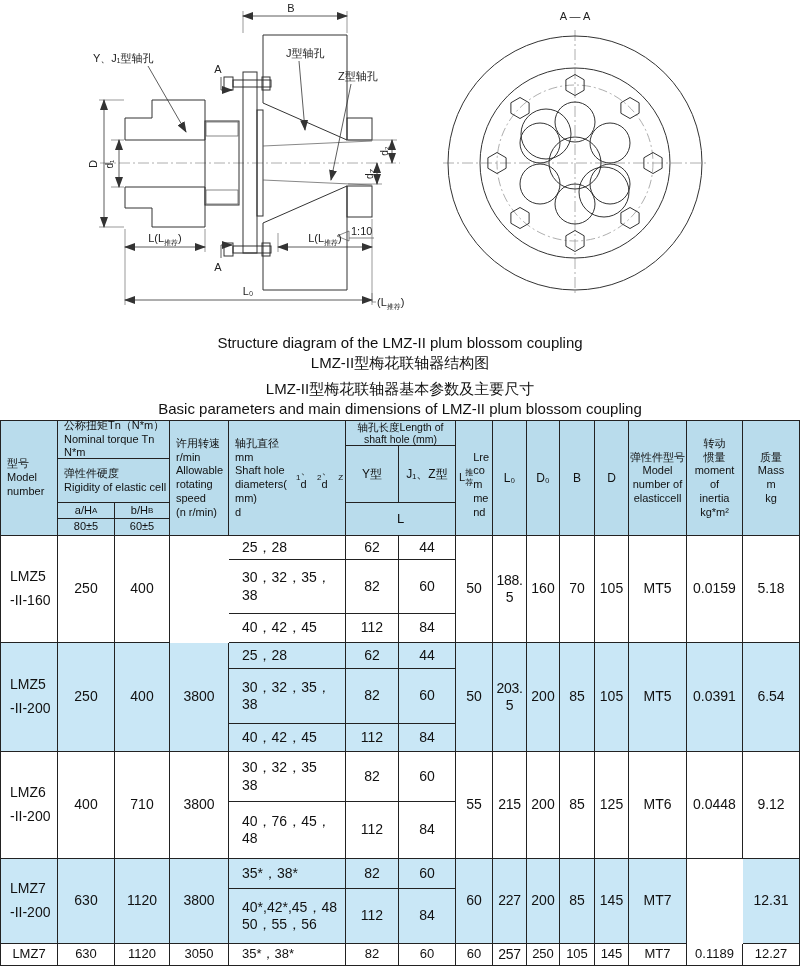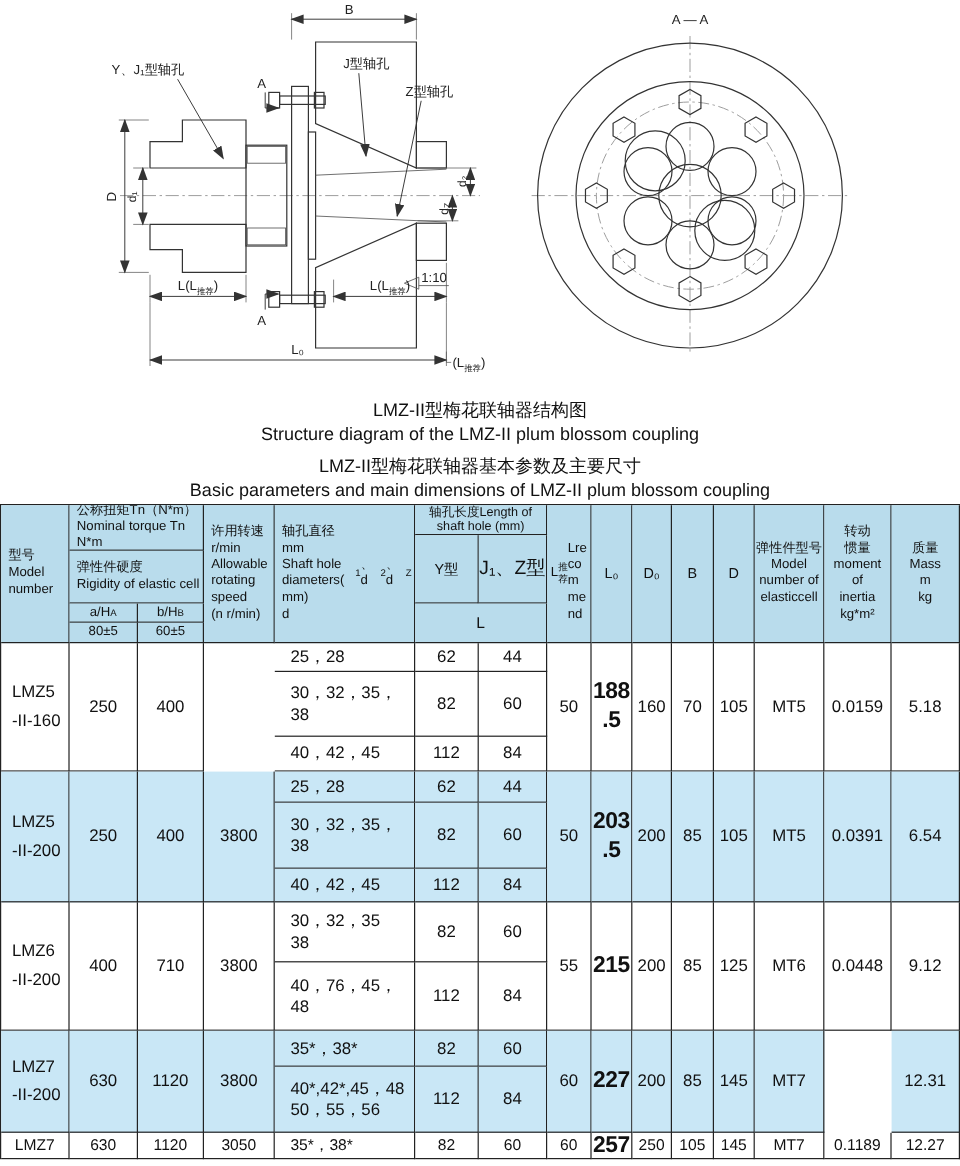--- a/index.html
+++ b/index.html
@@ -24,21 +24,21 @@
      justify-content:center;text-align:center;overflow:hidden;word-break:break-word;
      font-size:13px;line-height:1.25;}
   .hd{background:#b9dcec;font-size:11px;}
   .blue{background:#c9e7f6;}
   .hl{justify-content:flex-start;text-align:left;padding:2px 2px 2px 6px;}
   .pre{white-space:pre-line;}
   .sm{font-size:10.5px;line-height:1.15;}
   .d14{font-size:14px;}
   .mdl{font-size:14px;line-height:1.7;justify-content:flex-start;text-align:left;padding-left:9px;}
   .diam{justify-content:flex-start;text-align:left;padding-left:13px;font-size:14px;}
-  .tight{font-size:19px;letter-spacing:-.3px;font-weight:bold;}
+  .tight{font-size:14px;letter-spacing:-.3px;}
   sub{font-size:8px;}
 </style>
 </head>
 <body>
 
 <div class="page">
 
   <svg width="800" height="335" viewBox="0 0 800 335">
     <defs>
       <pattern id="hatch" patternUnits="userSpaceOnUse" width="6" height="6" patternTransform="rotate(45)">
@@ -160,22 +160,22 @@
         <circle cx="575" cy="204" r="20" fill="url(#cross)" class="ln"></circle>
         <circle cx="540" cy="184" r="20" fill="url(#cross)" class="ln"></circle>
         <circle cx="540" cy="143" r="20" fill="url(#cross)" class="ln"></circle>
         <circle cx="575" cy="163" r="26" fill="#fff" class="ln"></circle>
       </g>
     </g>
   </svg>
 
   
   <div class="titles">
+    <div class="tl">Structure diagram of the LMZ-II plum blossom coupling</div>
     <div class="tl">LMZ-II型梅花联轴器结构图</div>
-    <div class="tl">Structure diagram of the LMZ-II plum blossom coupling</div>
     <div class="gap"></div>
     <div class="tl">LMZ-II型梅花联轴器基本参数及主要尺寸</div>
     <div class="tl">Basic parameters and main dimensions of LMZ-II plum blossom coupling</div>
   </div>
 
   
   <div class="tbl">
 
     <div class="c hd hl pre" style="grid-area:1/1/6/2">型号
 Model
@@ -192,21 +192,21 @@
     <div class="c hd hl pre" style="grid-area:1/4/6/5">许用转速
 r/min
 Allowable
 rotating
 speed
 (n r/min)</div>
     <div class="c hd hl" style="grid-area:1/5/6/6">轴孔直径mm<br>Shaft hole<br>diameters(mm)<br>d<sub>1</sub>、 d<sub>2</sub> 、 d<sub>Z</sub></div>
     <div class="c hd pre sm" style="grid-area:1/6/2/8">轴孔长度Length of
 shaft hole (mm)</div>
     <div class="c hd" style="grid-area:2/6/4/7;font-size:12px">Y型</div>
-    <div class="c hd" style="grid-area:2/7/4/8;font-size:16px">J₁、Z型</div>
+    <div class="c hd" style="grid-area:2/7/4/8;font-size:12px">J₁、Z型</div>
     <div class="c hd" style="grid-area:4/6/6/8;font-size:13px">L</div>
     <div class="c hd hl" style="grid-area:1/8/6/9;padding-left:3px">L<sub>推荐</sub><br>Lrecommend</div>
     <div class="c hd" style="grid-area:1/9/6/10;font-size:12px">L₀</div>
     <div class="c hd" style="grid-area:1/10/6/11;font-size:12px">D₀</div>
     <div class="c hd" style="grid-area:1/11/6/12;font-size:12px">B</div>
     <div class="c hd" style="grid-area:1/12/6/13;font-size:12px">D</div>
     <div class="c hd" style="grid-area:1/13/6/14">弹性件型号Model number of elasticcell</div>
     <div class="c hd pre" style="grid-area:1/14/6/15">转动
 惯量
 moment

